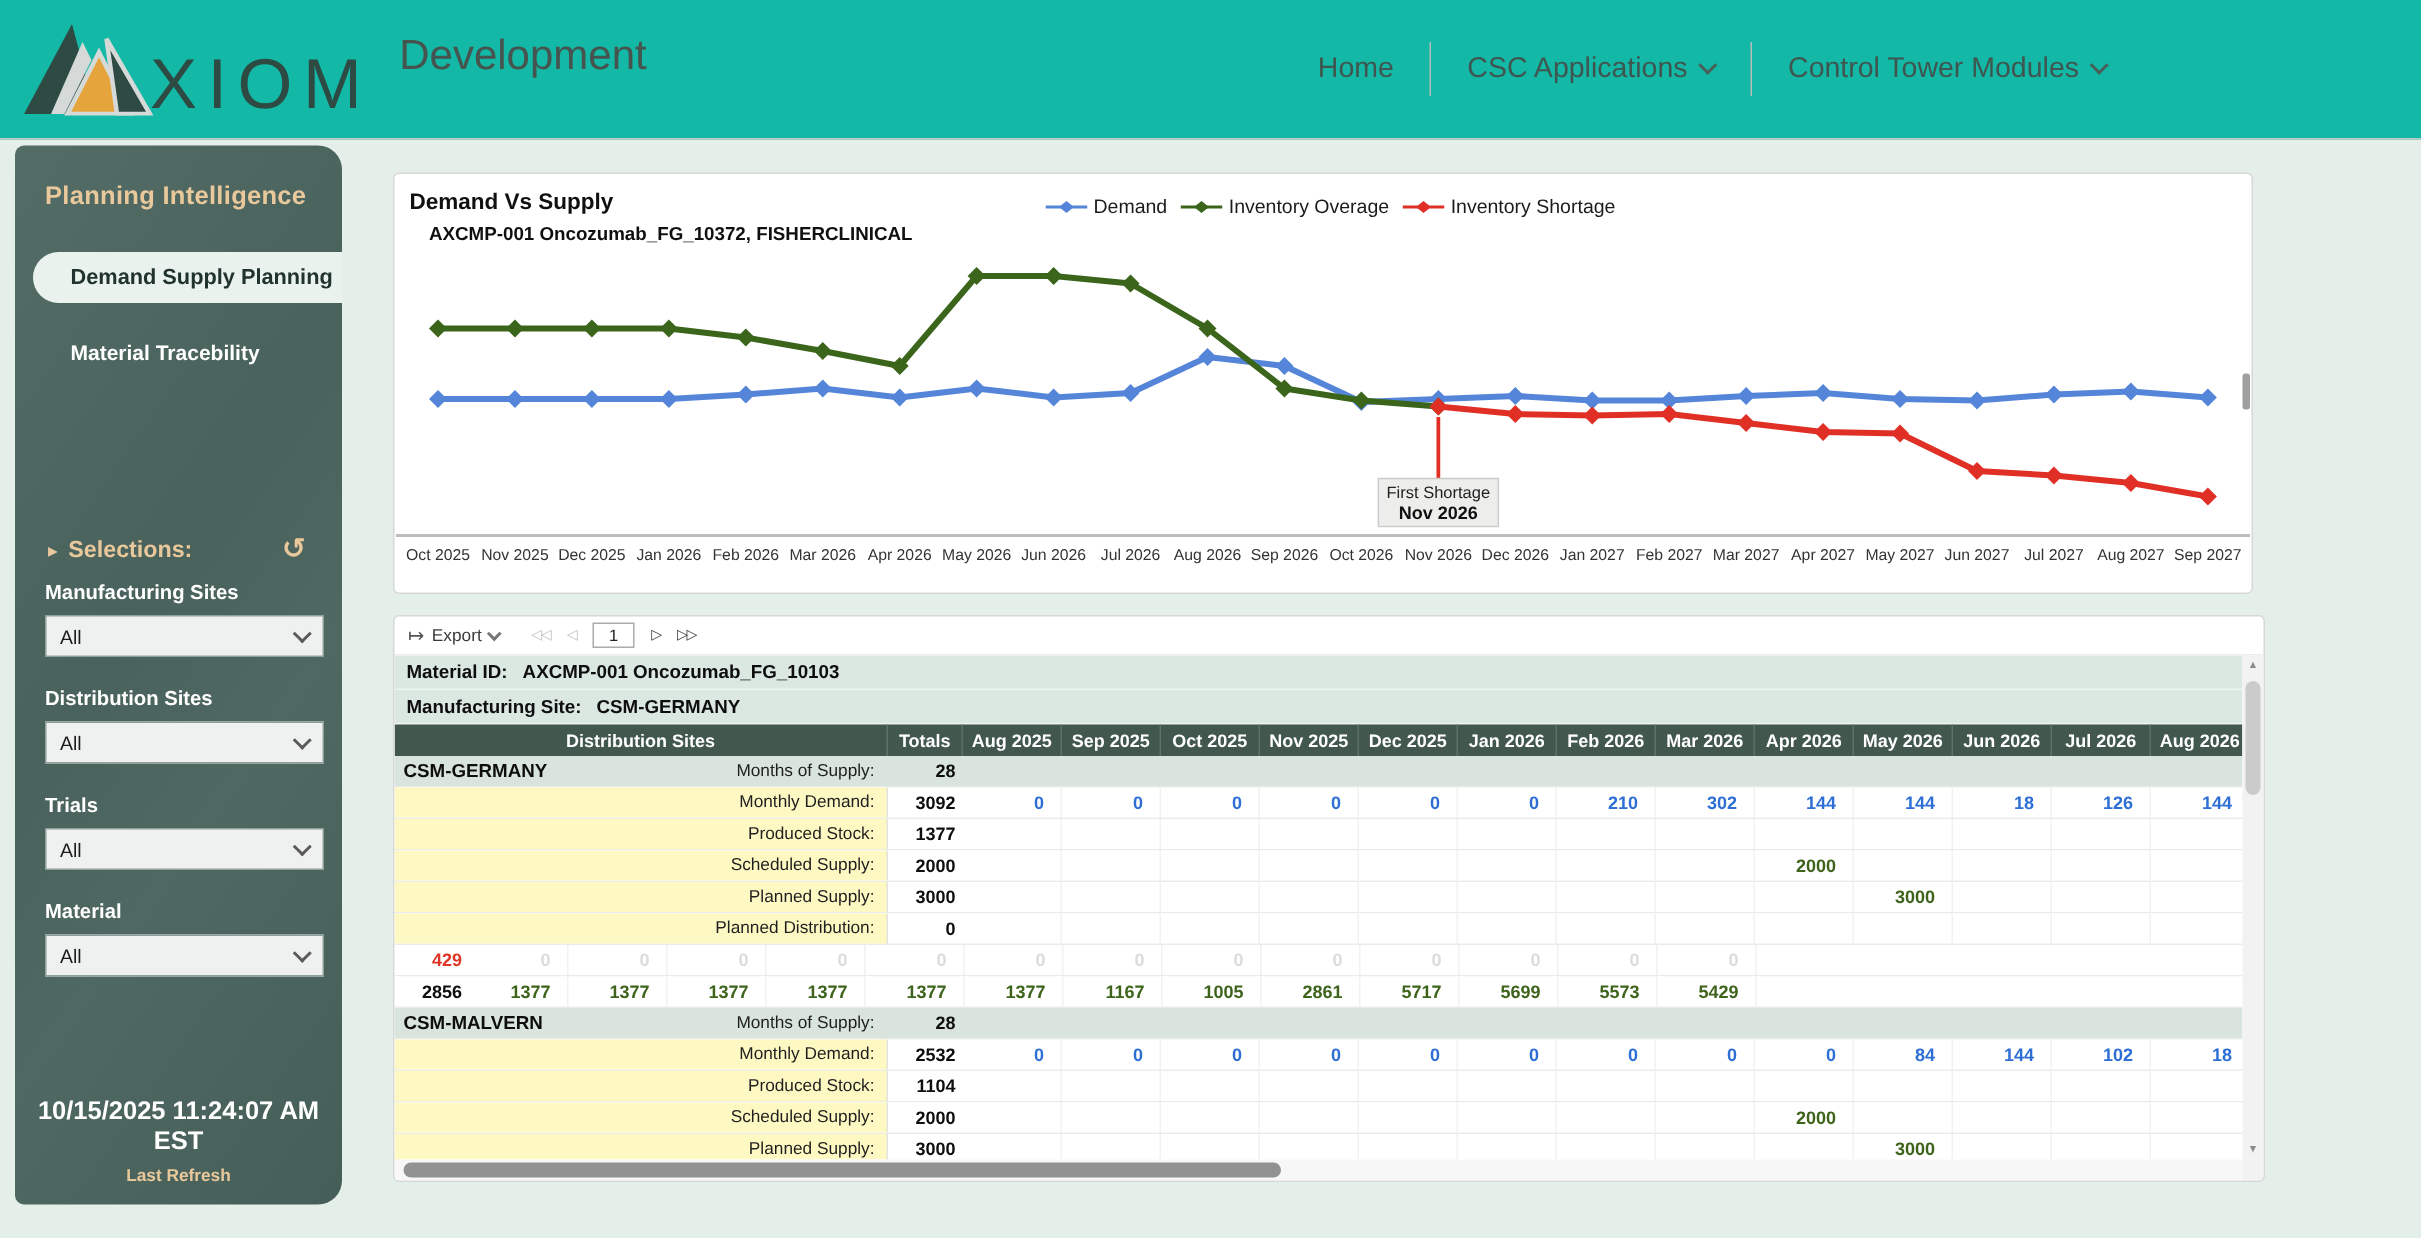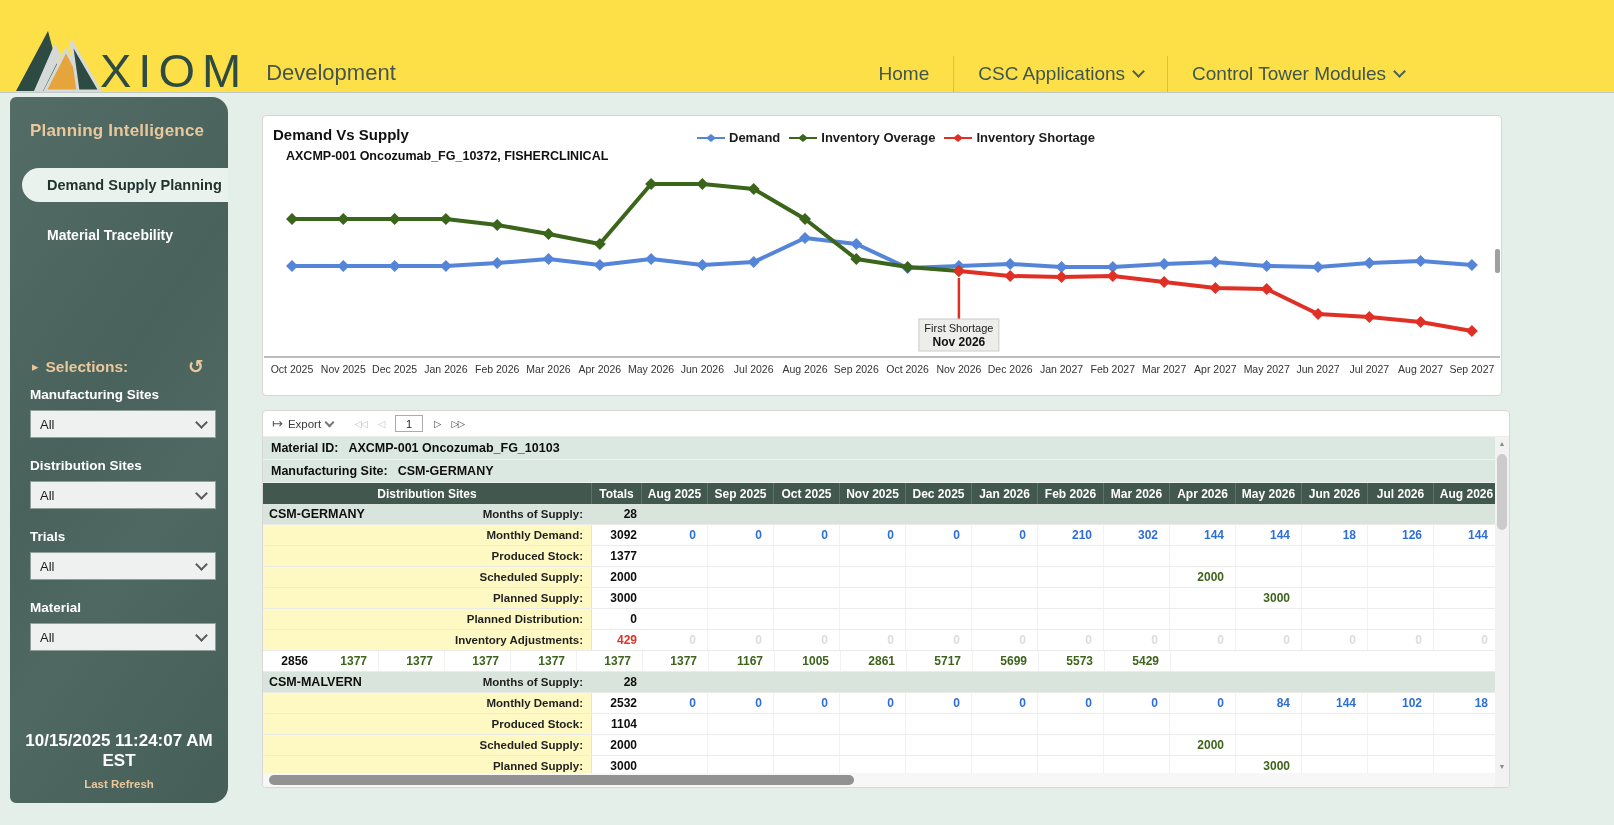--- a/index.html
+++ b/index.html
@@ -3,26 +3,26 @@
 <meta charset="utf-8">
 <style>
   html,body{margin:0;padding:0}
   body{
     width:1614px;height:825px;position:relative;overflow:hidden;
     background:#e5efe9;
     font-family:"Liberation Sans","DejaVu Sans",sans-serif;
     -webkit-font-smoothing:antialiased;
   }
   
-  .topbar{position:absolute;left:0;top:0;width:1614px;height:93px;background:#fde047;
-    border-bottom:1px solid #c2c9c6;display:flex;align-items:flex-end;box-sizing:border-box}
+  .topbar{position:absolute;left:0;top:0;width:1614px;height:93px;background:#14b8a6;
+    border-bottom:1px solid #c2c9c6;display:flex;align-items:center;box-sizing:border-box}
   .logo-wrap{display:flex;align-items:flex-end;margin-left:14px}
   .logo-mark{width:88px;height:62px}
   .logo-text{font-size:47px;color:#2d4a43;letter-spacing:7px;font-weight:300;line-height:0.92;margin-left:-2px}
-  .env{font-size:22px;color:#45544e;margin-left:18px;margin-bottom:6px}
+  .env{font-size:28px;color:#45544e;margin-left:18px;margin-bottom:24px}
   .main-nav{margin-left:auto;margin-right:210px;display:flex;align-items:center;gap:24px;
     font-size:19px;color:#3e564f}
   .nav-sep{width:1px;height:36px;background:#b4bbb8}
   .nav-item{display:flex;align-items:center;gap:9px;cursor:pointer;white-space:nowrap}
   .chev{width:7px;height:7px;border-right:2px solid #4a5f58;border-bottom:2px solid #4a5f58;
     transform:rotate(45deg);display:inline-block;margin-top:-5px}
   
   .sidebar{position:absolute;left:10px;top:97px;width:218px;height:706px;color:#fff;
     background:linear-gradient(125deg,#546c66 0%,#4a625c 42%,#506862 62%,#465e58 100%);
     border-radius:6px 16px 16px 6px}
@@ -42,21 +42,21 @@
   .select .chev{border-color:#5a5a5a;margin-top:-3px}
   .sb-refresh{position:absolute;bottom:13px;left:0;right:0;text-align:center}
   .refresh-time{font-weight:700;font-size:17px;color:#fff}
   .refresh-label{color:#e9c89c;font-size:11.5px;margin-top:7px;font-weight:700}
   
   .chart-card{position:absolute;left:262px;top:115px;width:1240px;height:281px;background:#fff;
     border:1px solid #d7d7d5;border-radius:4px;box-sizing:border-box}
   .chart-title{position:absolute;left:10px;top:10px;font-size:15px;font-weight:700;color:#101010}
   .chart-sub{position:absolute;left:23px;top:33px;font-size:12.5px;font-weight:600;color:#101010}
   .legend{position:absolute;left:434px;top:14px;display:flex;gap:9px;align-items:center}
-  .legend-item{display:flex;align-items:center;gap:4px;font-size:13px;font-weight:700;color:#1b1b1b;cursor:pointer}
+  .legend-item{display:flex;align-items:center;gap:4px;font-size:13px;font-weight:400;color:#1b1b1b;cursor:pointer}
   .chart-svg-wrap{position:absolute;left:1px;top:43px;width:1484px;height:237px}
   .chart-scroll{position:absolute;right:1px;top:133px;width:5px;height:24px;background:#9f9f9f;border-radius:2px}
   
   .table-card{position:absolute;left:262px;top:410px;width:1248px;height:378px;background:#fff;
     border:1px solid #d7d7d5;border-radius:4px;box-sizing:border-box;overflow:hidden}
   .toolbar{height:26px;display:flex;align-items:center;padding-left:9px;gap:5px;font-size:11.5px;
     color:#3a3a3a;border-bottom:1px solid #ededeb;box-sizing:border-box}
   .export{display:flex;align-items:center;gap:5px;cursor:pointer}
   .export-icon{font-size:13px;color:#555}
   .export .chev{width:5px;height:5px;border-color:#777;margin-top:-2px}
@@ -70,21 +70,21 @@
     font-size:12.5px;font-weight:700;color:#0e0e0e;border-bottom:1px solid #edf4f0;box-sizing:border-box}
   .info-row .val{margin-left:10px}
   .thead{display:flex;height:21px;background:#42574d}
   .th{color:#fff;font-weight:700;font-size:12px;display:flex;align-items:center;justify-content:center;
     border-right:1px solid #5d7268;box-sizing:border-box;flex:none}
   .th.site{width:329px}.th.tot{width:50px}.th.mon{width:66px}
   .trow{display:flex;height:21px;box-sizing:border-box;border-bottom:1px solid #ebebe9;background:#fff}
   .c-first{width:329px;flex:none;display:flex;align-items:center;background:#fef9c3;
     padding:0 8px 0 6px;box-sizing:border-box;border-right:1px solid #e2e2df}
   .site-name{font-weight:700;font-size:12.5px;color:#0e0e0e}
-  .row-label{font-weight:700;font-size:11.5px;color:#1f1f1f;margin-left:auto}
+  .row-label{font-weight:400;font-size:11.5px;color:#1f1f1f;margin-left:auto}
   .c-tot{width:50px;flex:none;text-align:right;padding-right:5px;font-weight:700;font-size:12px;
     color:#0e0e0e;line-height:20px;box-sizing:border-box}
   .c-mon{width:66px;flex:none;text-align:right;padding-right:11px;font-weight:700;font-size:12px;
     line-height:20px;box-sizing:border-box;border-right:1px solid #f1f1ef;color:#0e0e0e}
   .trow.group{background:#d8e4dc}
   .trow.group .c-first{background:transparent;border-right-color:transparent}
   .trow.group .c-mon{border-right-color:transparent}
   .v-blue{color:#2e6fd6}.v-green{color:#3e641c}.v-faint{color:#dcdcdc}.v-red{color:#de3526}
   
   .vscroll{position:absolute;right:0;top:26px;bottom:14px;width:14px;background:#f2f2f2}
@@ -445,24 +445,20 @@
           <div class="c-mon"></div>
           <div class="c-mon"></div>
           <div class="c-mon"></div>
           <div class="c-mon"></div>
           <div class="c-mon"></div>
           <div class="c-mon"></div>
           <div class="c-mon"></div>
           <div class="c-mon"></div>
         </div>
         <div class="trow">
-          <div class="c-first">
-            <span class="site-name"></span>
-            <span class="row-label">Inventory Adjustments:</span>
-          </div>
           <div class="c-tot v-red">429</div>
           <div class="c-mon v-faint">0</div>
           <div class="c-mon v-faint">0</div>
           <div class="c-mon v-faint">0</div>
           <div class="c-mon v-faint">0</div>
           <div class="c-mon v-faint">0</div>
           <div class="c-mon v-faint">0</div>
           <div class="c-mon v-faint">0</div>
           <div class="c-mon v-faint">0</div>
           <div class="c-mon v-faint">0</div>

